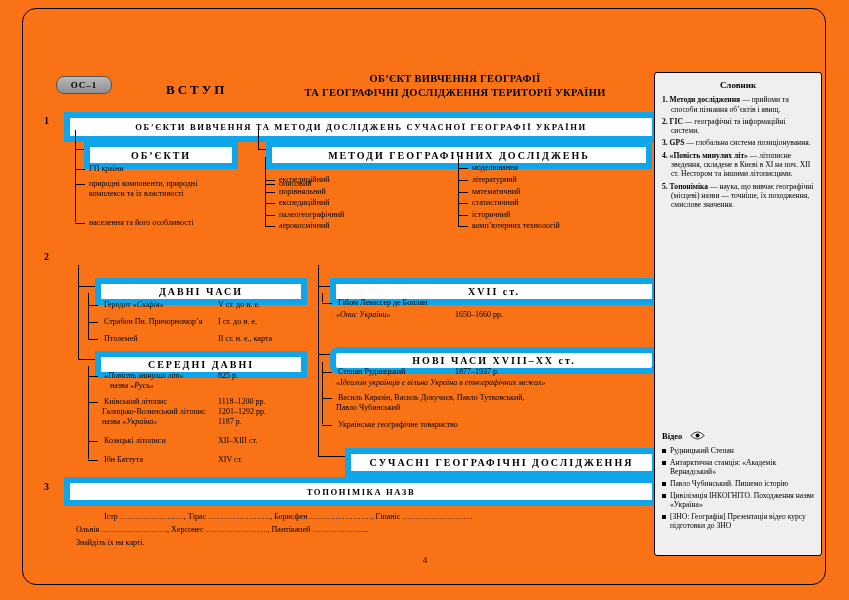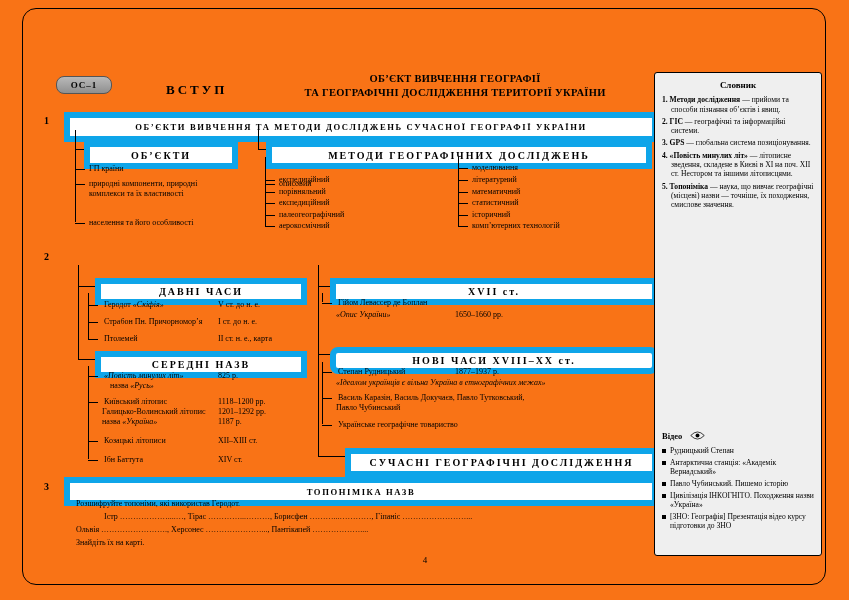--- a/index.html
+++ b/index.html
@@ -98,21 +98,21 @@
   </div>
   <div class="row tick dcol130" style="left:88px;top:334px;width:230px;">
     <span>Птолемей</span><em></em>
     <span class="date">II ст. н. е., карта</span>
   </div>
   <div class="row tick dcol130" style="left:88px;top:317px;width:230px;">
     <span>Страбон Пн. Причорномор’я</span><em></em>
     <span class="date">I ст. до н. е.</span>
   </div>
 
-  <div class="box sub" style="left:95px;top:351px;width:200px;height:15px;">СЕРЕДНІ НАЗВ</div>
+  <div class="box sub" style="left:95px;top:351px;width:200px;height:15px;">СЕРЕДНІ ДАВНІ</div>
   <div class="vline" style="left:88px;top:366px;height:93px;"></div>
   <div class="row tick dcol130" style="left:88px;top:371px;width:230px;">
     <span></span><em>«Повість минулих літ»</em>
     <span class="date">825 р.</span>
   </div>
   <div class="row notick dcol130" style="left:96px;top:381px;width:230px;">
     <span>назва </span><em>«Русь»</em>
     <span class="date"></span>
   </div>
   <div class="row tick dcol130" style="left:88px;top:397px;width:230px;">
@@ -167,21 +167,20 @@
     <span>Павло Чубинський</span>
   </div>
   <div class="row tick" style="left:322px;top:420px;width:320px;">
     <span>Українське географічне товариство</span>
   </div>
 
   <div class="box sub" style="left:345px;top:448px;width:301px;height:17px;">СУЧАСНІ ГЕОГРАФІЧНІ ДОСЛІДЖЕННЯ</div>
 
   <div class="num" style="left:44px;top:481px;">3</div>
   <div class="box hdr" style="left:64px;top:477px;width:582px;height:17px;">ТОПОНІМІКА НАЗВ</div>
-  <div class="b3line" style="left:76px;top:499px;width:560px;">Розшифруйте топоніми, які використав Геродот.</div>
   <div class="b3line" style="left:104px;top:512px;width:540px;">Істр ………………....…, Тірас …………...………, Борисфен ………...…………, Гіпаніс ……………………...</div>
   <div class="b3line" style="left:76px;top:525px;width:560px;">Ольвія ……………………., Херсонес …………………..., Пантікапей ………………....</div>
   <div class="b3line" style="left:76px;top:538px;width:560px;">Знайдіть їх на карті.</div>
 
   <div class="page-number">4</div>
 
   <aside class="sidebar">
     <div class="gtitle">Словник</div>
 
     <div class="entry">

